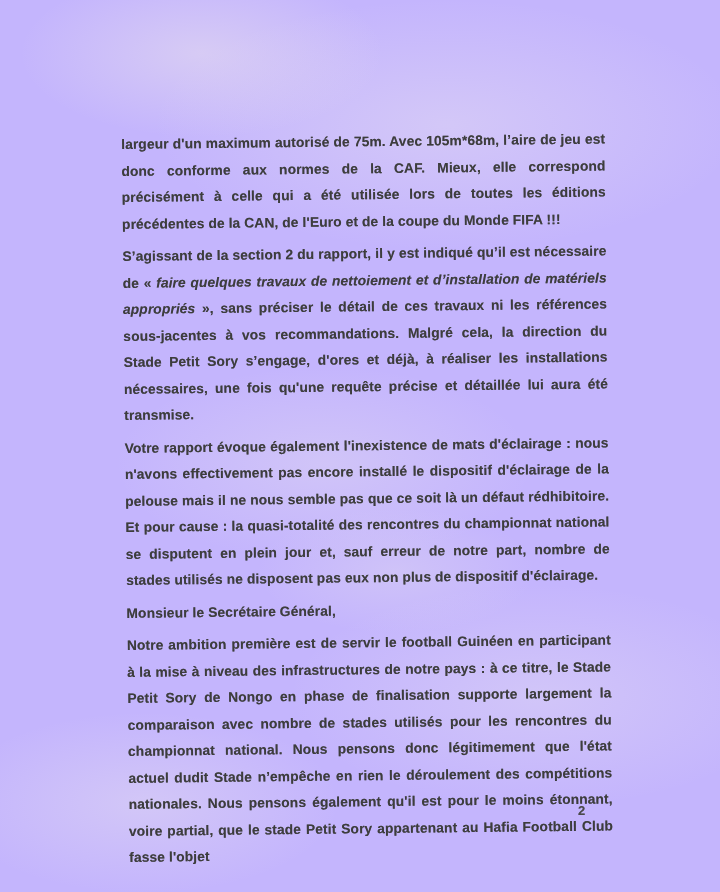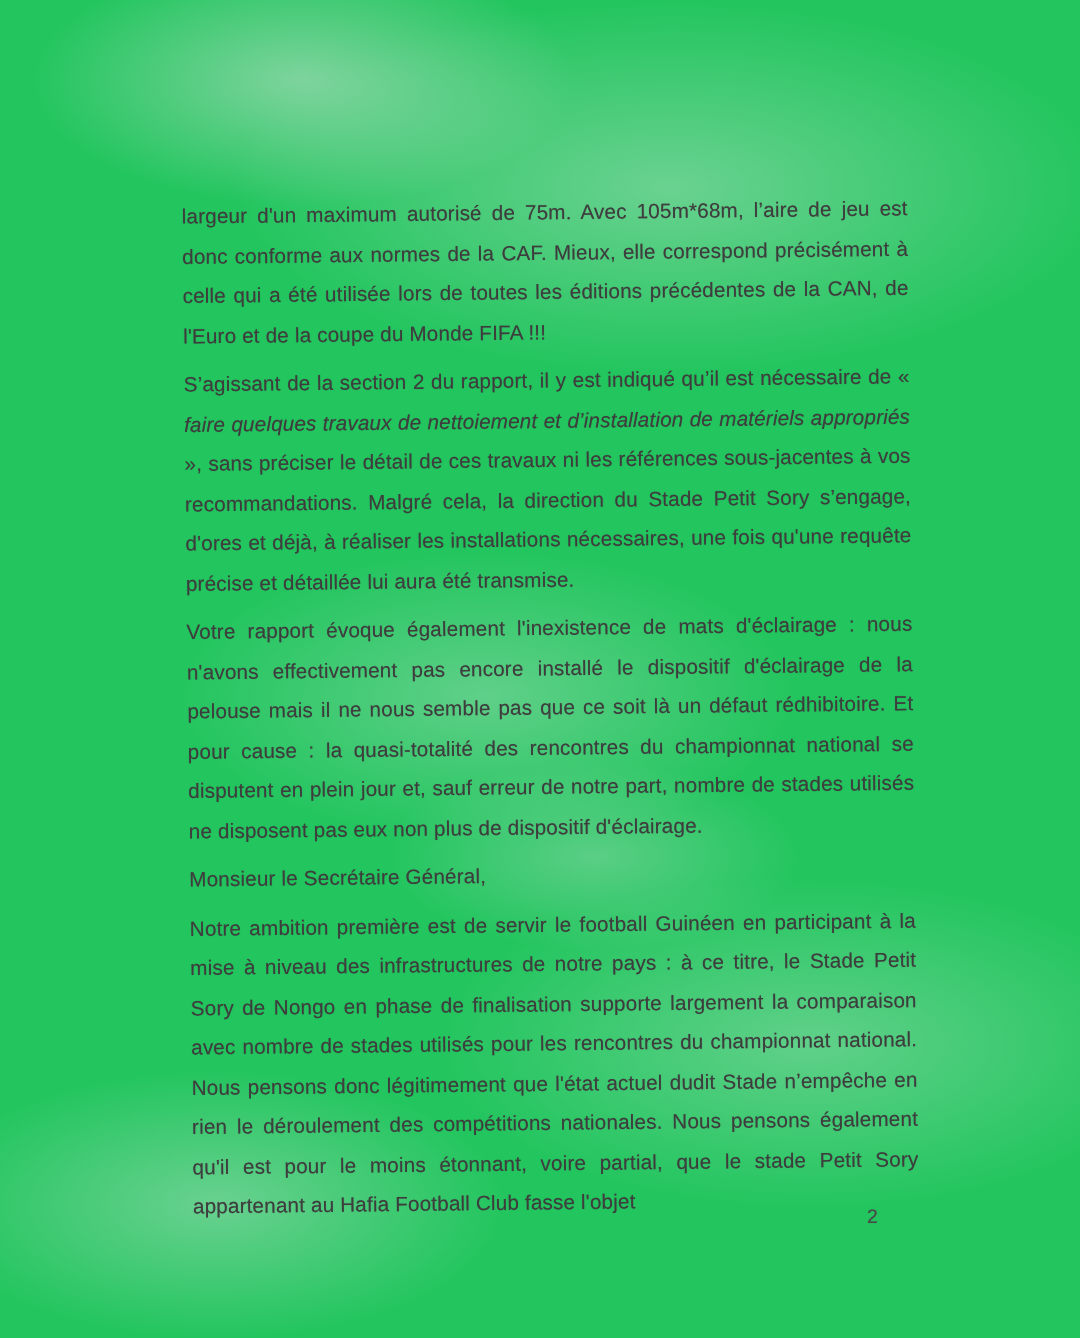--- a/index.html
+++ b/index.html
@@ -10,22 +10,23 @@
     width: 720px;
     height: 892px;
     background: #ffffff;
     font-family: "Liberation Sans", "DejaVu Sans", sans-serif;
     overflow: hidden;
   }
   .scan-page {
     position: relative;
     width: 720px;
     height: 892px;
-    background: #22c55e;
+    background: #c4b5fd;
     overflow: hidden;
+    font-weight: bold;
   }
   
   .scan-page::before {
     content: "";
     position: absolute;
     inset: 0;
     background:
       radial-gradient(ellipse 260px 120px at 28% 6%,  rgba(238,230,234,0.45), transparent 70%),
       radial-gradient(ellipse 420px 180px at 62% 14%, rgba(240,234,238,0.35), transparent 70%),
       radial-gradient(ellipse 300px 140px at 45% 52%, rgba(238,233,236,0.30), transparent 70%),

